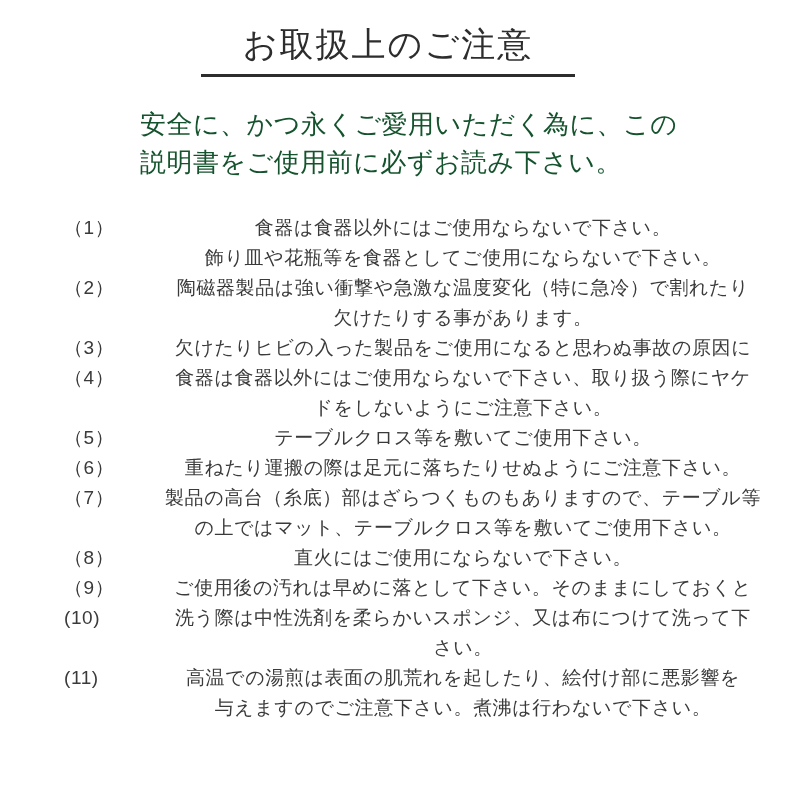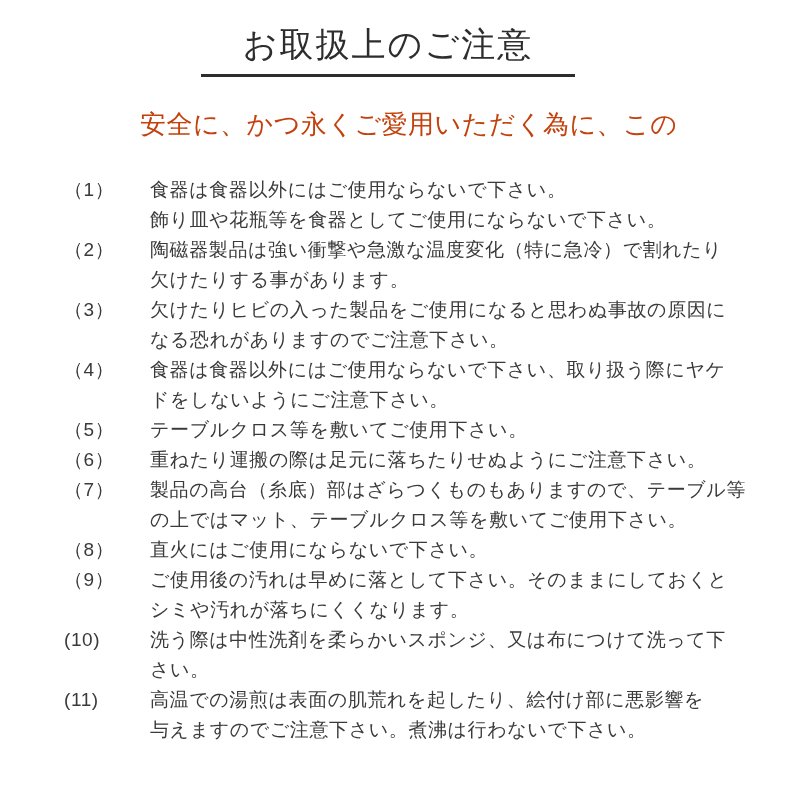--- a/index.html
+++ b/index.html
@@ -28,21 +28,21 @@
     font-weight: 500;
     color: #2d2d2d;
     letter-spacing: 2px;
     padding: 0 42px 6px 42px;
     border-bottom: 3px solid #2d2d2d;
   }
   .intro {
     margin: 28px 0 0 140px;
     font-size: 26px;
     line-height: 38px;
-    color: #c2410c;
+    color: #14532d;
     letter-spacing: 0.5px;
   }
   .notes {
     margin-top: 32px;
     font-size: 19px;
     line-height: 30px;
     letter-spacing: 0.6px;
     color: #3a3a3a;
   }
   .note {
@@ -51,36 +51,38 @@
   }
   .note .num {
     width: 74px;
     margin-left: 64px;
     flex: 0 0 auto;
     white-space: nowrap;
   }
   .note .lines {
     flex: 1 1 auto;
     margin-left: 12px;
+    text-align: center;
   }
   .note .line {
     white-space: nowrap;
   }
 </style>
 </head>
 <body>
 
 <div class="page">
 
   <div class="title-wrap">
     <h1 class="title">お取扱上のご注意</h1>
   </div>
 
   <p class="intro">
     <span>安全に、かつ永くご愛用いただく為に、この</span><br>
+    <span>説明書をご使用前に必ずお読み下さい。</span>
   </p>
 
   <div class="notes">
       <div class="note">
         <span class="num">（1）</span>
         <div class="lines">
           <div class="line">食器は食器以外にはご使用ならないで下さい。</div>
           <div class="line">飾り皿や花瓶等を食器としてご使用にならないで下さい。</div>
         </div>
       </div>
@@ -88,21 +90,20 @@
         <span class="num">（2）</span>
         <div class="lines">
           <div class="line">陶磁器製品は強い衝撃や急激な温度変化（特に急冷）で割れたり</div>
           <div class="line">欠けたりする事があります。</div>
         </div>
       </div>
       <div class="note">
         <span class="num">（3）</span>
         <div class="lines">
           <div class="line">欠けたりヒビの入った製品をご使用になると思わぬ事故の原因に</div>
-          <div class="line">なる恐れがありますのでご注意下さい。</div>
         </div>
       </div>
       <div class="note">
         <span class="num">（4）</span>
         <div class="lines">
           <div class="line">食器は食器以外にはご使用ならないで下さい、取り扱う際にヤケ</div>
           <div class="line">ドをしないようにご注意下さい。</div>
         </div>
       </div>
       <div class="note">
@@ -127,21 +128,20 @@
       <div class="note">
         <span class="num">（8）</span>
         <div class="lines">
           <div class="line">直火にはご使用にならないで下さい。</div>
         </div>
       </div>
       <div class="note">
         <span class="num">（9）</span>
         <div class="lines">
           <div class="line">ご使用後の汚れは早めに落として下さい。そのままにしておくと</div>
-          <div class="line">シミや汚れが落ちにくくなります。</div>
         </div>
       </div>
       <div class="note">
         <span class="num">(10)</span>
         <div class="lines">
           <div class="line">洗う際は中性洗剤を柔らかいスポンジ、又は布につけて洗って下</div>
           <div class="line">さい。</div>
         </div>
       </div>
       <div class="note">

